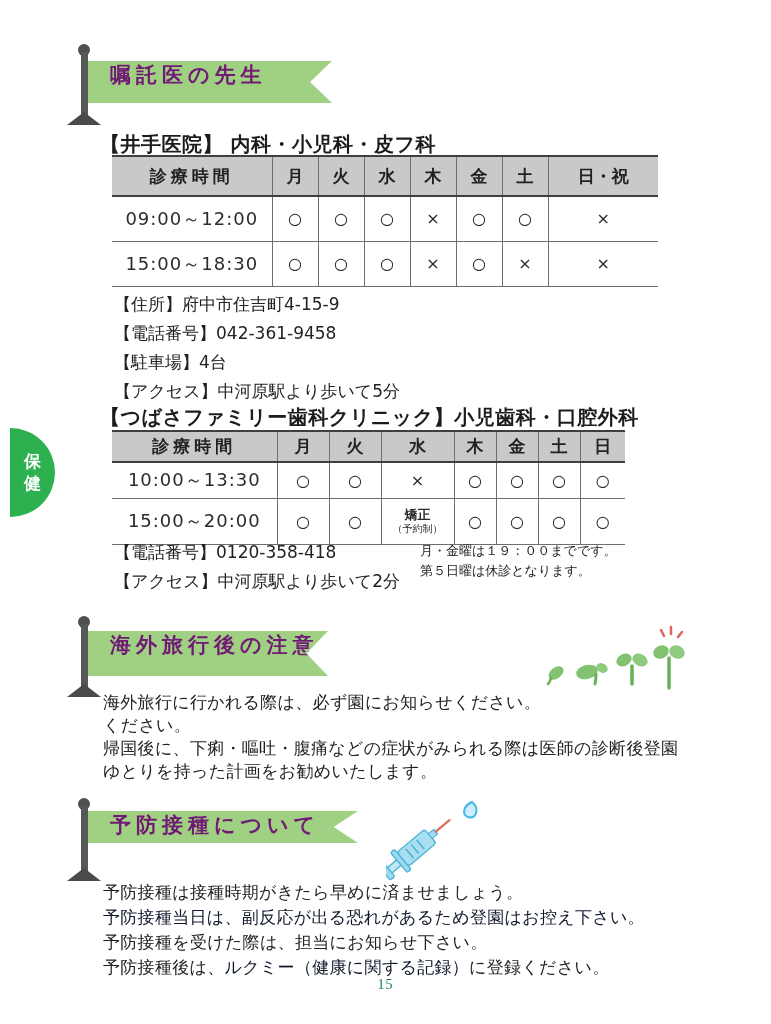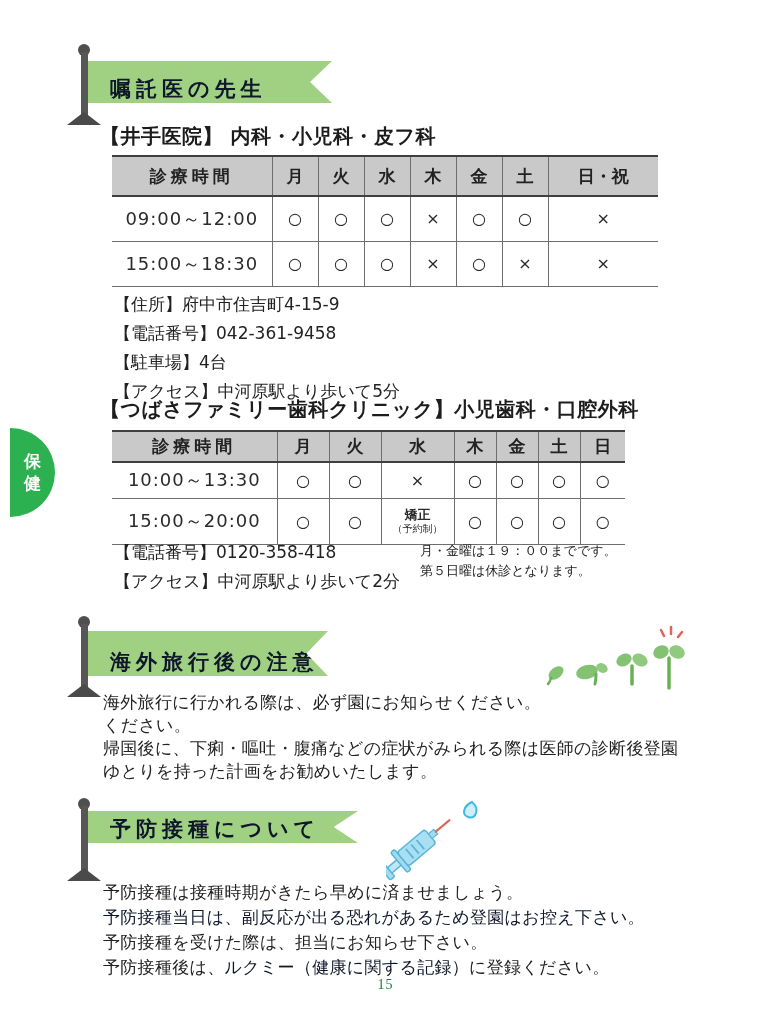--- a/index.html
+++ b/index.html
@@ -8,22 +8,22 @@
     font-family:"DejaVu Sans",sans-serif;color:#242424;
   }
   
   .flag{position:absolute;}
   .flag .knob{position:absolute;width:12px;height:12px;border-radius:50%;background:#4f4f4f;z-index:3;}
   .flag .pole{position:absolute;width:7px;background:#575757;z-index:3;}
   .flag .base{position:absolute;width:0;height:0;border-left:17px solid transparent;border-right:17px solid transparent;border-bottom:13px solid #4a4a4a;z-index:3;}
   .flag .banner{
     position:absolute;background:#a0d182;z-index:2;
     clip-path:polygon(0 0,100% 0,91% 50%,100% 100%,0 100%);
-    display:flex;align-items:flex-end;
-    font-weight:bold;font-size:21px;letter-spacing:5px;color:#0f172a;
+    display:flex;align-items:flex-start;
+    font-weight:bold;font-size:21px;letter-spacing:5px;color:#701a75;
     padding-left:22px;box-sizing:border-box;
   }
   
   .flag1{left:66px;top:44px;width:290px;height:90px;}
   .flag1 .knob{left:12px;top:0;}
   .flag1 .pole{left:15px;top:8px;height:68px;}
   .flag1 .base{left:1px;top:68px;}
   .flag1 .banner{left:22px;top:17px;width:244px;height:42px;}
   
   .flag2{left:66px;top:612px;width:290px;height:90px;}
@@ -32,21 +32,21 @@
   .flag2 .base{left:1px;top:72px;}
   .flag2 .banner{left:22px;top:19px;width:240px;height:45px;}
   
   .flag3{left:66px;top:794px;width:310px;height:92px;}
   .flag3 .knob{left:12px;top:4px;}
   .flag3 .pole{left:15px;top:12px;height:66px;}
   .flag3 .base{left:1px;top:74px;}
   .flag3 .banner{left:22px;top:17px;width:270px;height:32px;}
 
   
-  .clinic-title{position:absolute;font-weight:bold;font-size:20px;letter-spacing:.5px;color:#1c1c1c;white-space:nowrap;}
+  .clinic-title{position:absolute;font-weight:bold;font-size:20px;letter-spacing:.5px;color:#1c1c1c;white-space:nowrap;margin-top:8px;}
   .title1{left:100px;top:123px;}
   .title2{left:100px;top:396px;}
   .details{position:absolute;font-size:17px;line-height:29px;color:#222;}
   .d1{left:114px;top:290px;}
   .d2{left:114px;top:538px;}
   .note{position:absolute;left:420px;top:541px;font-size:13px;line-height:20px;color:#222;}
 
   
   table.sched{position:absolute;border-collapse:collapse;table-layout:fixed;}
   .sched th,.sched td{text-align:center;vertical-align:middle;border-left:1.5px solid #6e6e6e;padding:0;}

